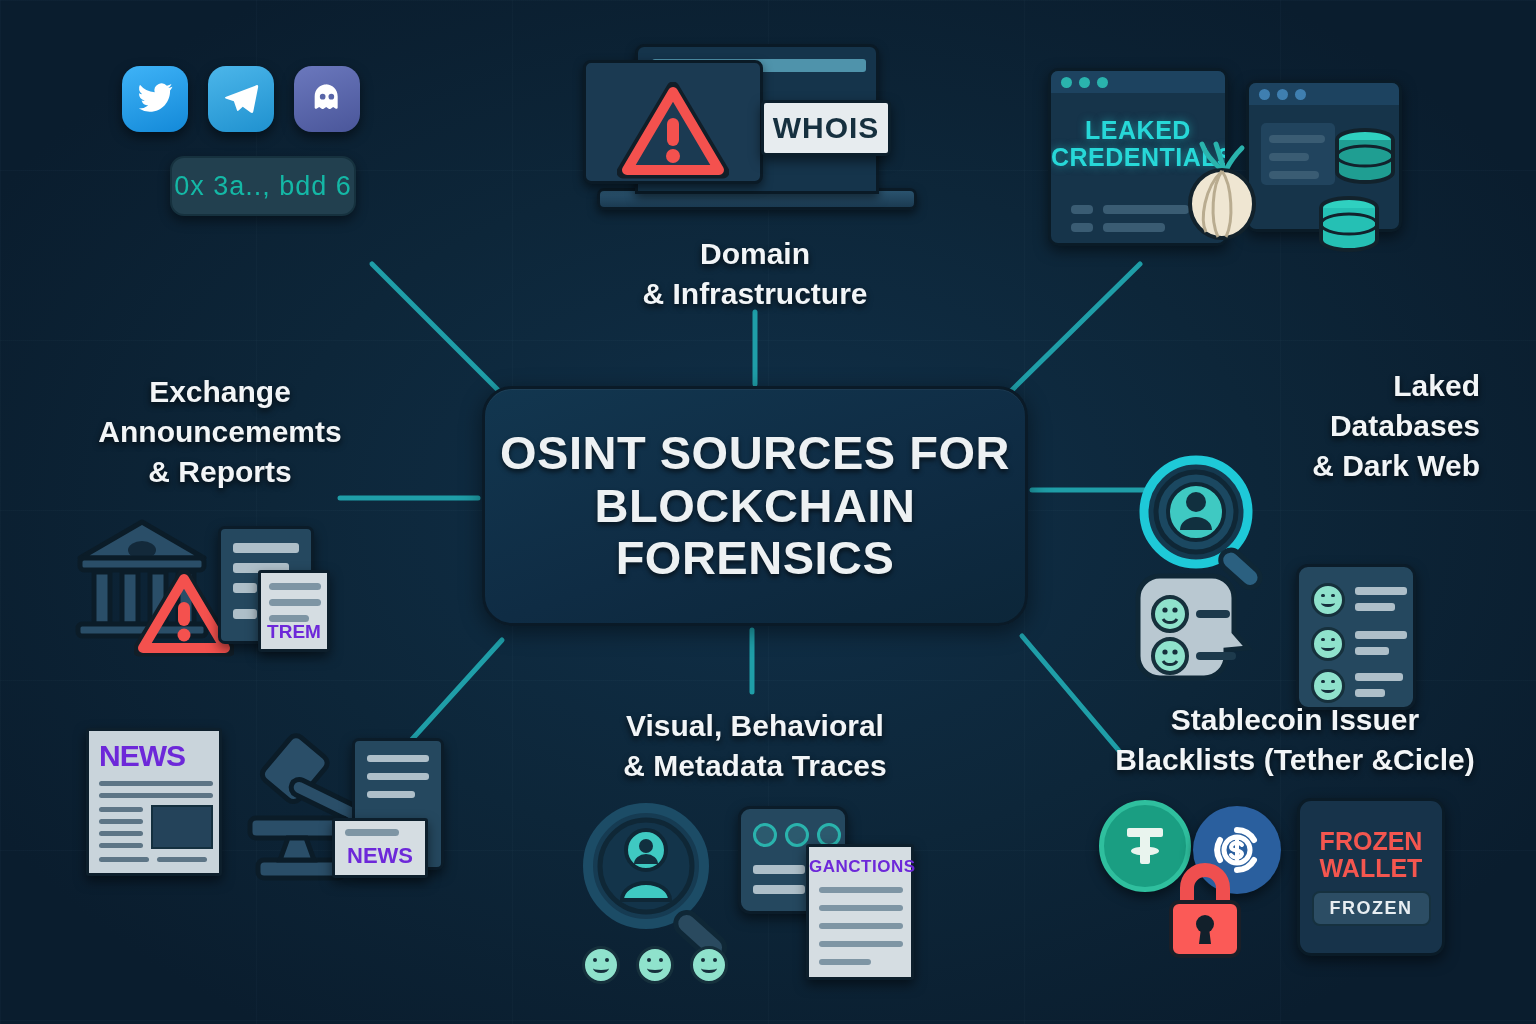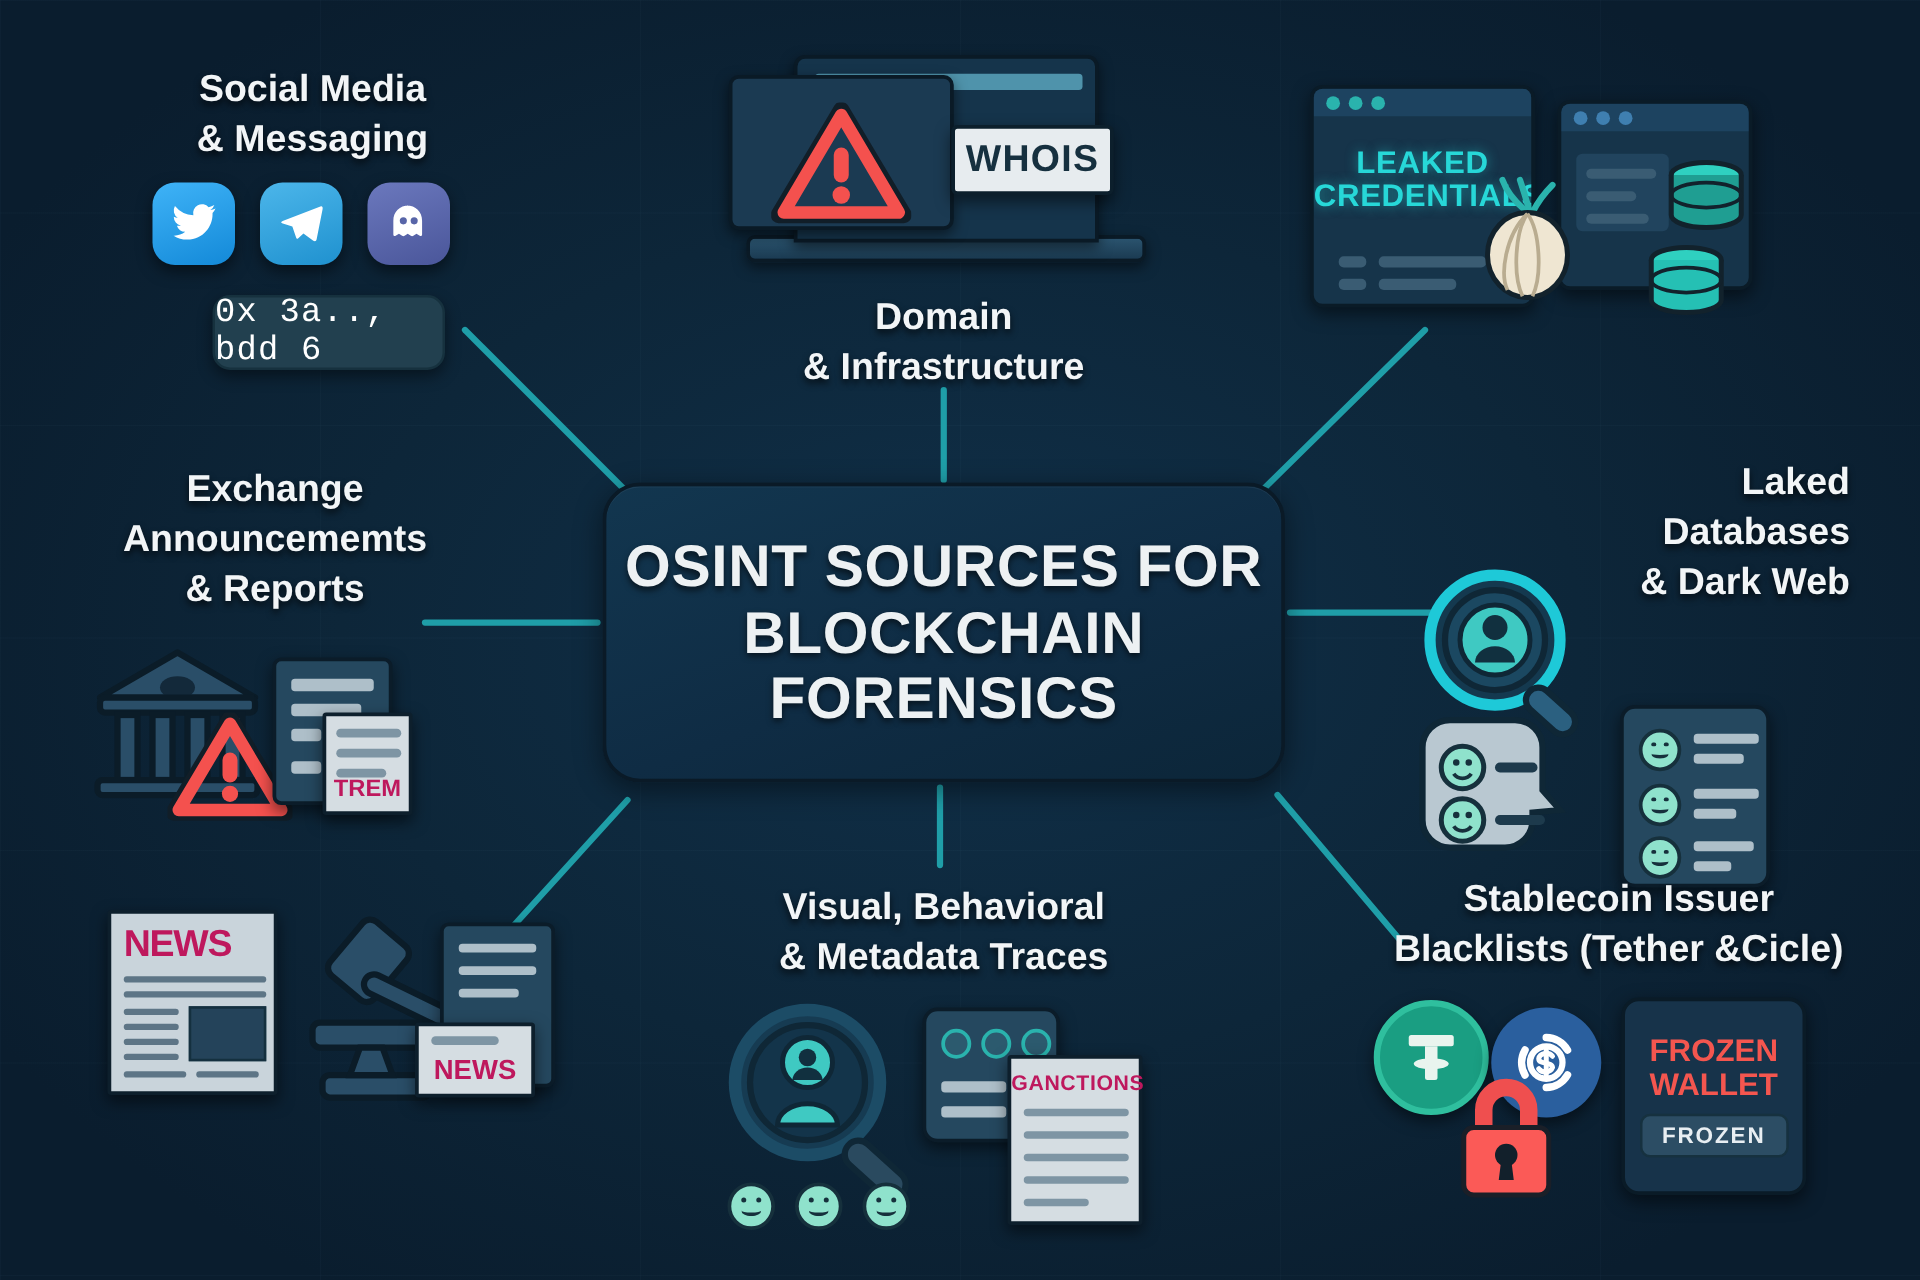--- a/index.html
+++ b/index.html
@@ -70,21 +70,21 @@
   .app { position:absolute; width:66px; height:66px; border-radius:18px;
          box-shadow:0 5px 12px rgba(0,0,0,0.5); display:flex;
          align-items:center; justify-content:center; }
   .addr-pill {
     position: absolute;
     background: #22404f;
     border: 2px solid #16313e;
     border-radius: 14px;
     box-shadow: 0 5px 12px rgba(0,0,0,0.45);
     display: flex; align-items: center; justify-content: center;
-    color: #ffffff; font-size: 27px; letter-spacing: 1px; font-family: Liberation Mono, monospace;
+    color: #14b8a6; font-size: 27px; letter-spacing: 1px;
   }
 
   
   .win { position:absolute; background:#16344a; border:3px solid #0a1b27;
          border-radius:10px; overflow:hidden; box-shadow:0 5px 14px rgba(0,0,0,0.5); }
   .win-bar { height: 22px; background:#1d4360; display:flex; align-items:center; gap:7px; padding-left:10px; }
   .dot { width:11px; height:11px; border-radius:50%; }
   .neon {
     color:#27d8d8; font-weight:bold; font-size:25px; line-height:1.08;
     text-align:center; letter-spacing:0.5px;
@@ -103,21 +103,21 @@
   .frozen-title { color:#f4564f; font-weight:bold; font-size:25px; line-height:1.08; text-align:center; }
   .frozen-chip {
     background:#2c4d64; border:2px solid #16313f; border-radius:8px;
     color:#e8eef2; font-weight:bold; font-size:18px; letter-spacing:1.5px;
     padding:5px 16px;
   }
 
   
   .doc { position:absolute; background:#d5dde2; border:3px solid #0d1f2c;
          border-radius:3px; box-shadow:0 5px 12px rgba(0,0,0,0.5); }
-  .doc-title { position:absolute; color:#be185d; font-weight:bold; text-align:center; width:100%; }
+  .doc-title { position:absolute; color:#6d28d9; font-weight:bold; text-align:center; width:100%; }
   .dark-doc { position:absolute; background:#25485f; border:3px solid #0b1c29;
               border-radius:7px; box-shadow:0 5px 12px rgba(0,0,0,0.5); }
   .whois-box {
     position:absolute; background:#e7ecef; border:3px solid #0c1f2c; border-radius:5px;
     box-shadow:0 5px 12px rgba(0,0,0,0.5); display:flex; align-items:center; justify-content:center;
     color:#16303f; font-weight:bold; font-size:30px; letter-spacing:1px;
   }
   .smiley { position:absolute; border-radius:50%; background:#8fe2cc;
             border:3px solid #16303c; }
   .smiley::before, .smiley::after {
@@ -149,22 +149,20 @@
     </g>
   </svg>
 
   <div class="hub">
     <div class="hub-title">OSINT SOURCES
 FOR BLOCKCHAIN
 FORENSICS</div>
   </div>
 
   <div class="node" style="left:100px; top:52px; width:300px;">
-    <div class="node-label">Social Media
-&amp; Messaging</div>
     <div class="art" style="height:180px; margin-top:14px;">
 
       <div class="app" style="left:22px; top:0; background:linear-gradient(160deg,#3fb3f7,#1389d8);">
         <svg width="38" height="38" viewBox="0 0 24 24" fill="#ffffff" aria-hidden="true">
           <path d="M23 4.3a9 9 0 0 1-2.6.72 4.5 4.5 0 0 0 2-2.5 9 9 0 0 1-2.87 1.1A4.5 4.5 0 0 0 11.8 7.7 12.8 12.8 0 0 1 2.5 3a4.5 4.5 0 0 0 1.4 6 4.4 4.4 0 0 1-2-.56v.05a4.5 4.5 0 0 0 3.6 4.4 4.5 4.5 0 0 1-2 .08 4.5 4.5 0 0 0 4.2 3.1A9 9 0 0 1 1.8 18a12.7 12.7 0 0 0 6.9 2c8.3 0 12.8-6.9 12.8-12.8v-.6A9.1 9.1 0 0 0 23 4.3z"></path>
         </svg>
       </div>
 
       <div class="app" style="left:108px; top:0; background:linear-gradient(160deg,#4cb6ea,#1f91cf);">
         <svg width="38" height="38" viewBox="0 0 24 24" fill="#ffffff" aria-hidden="true">

